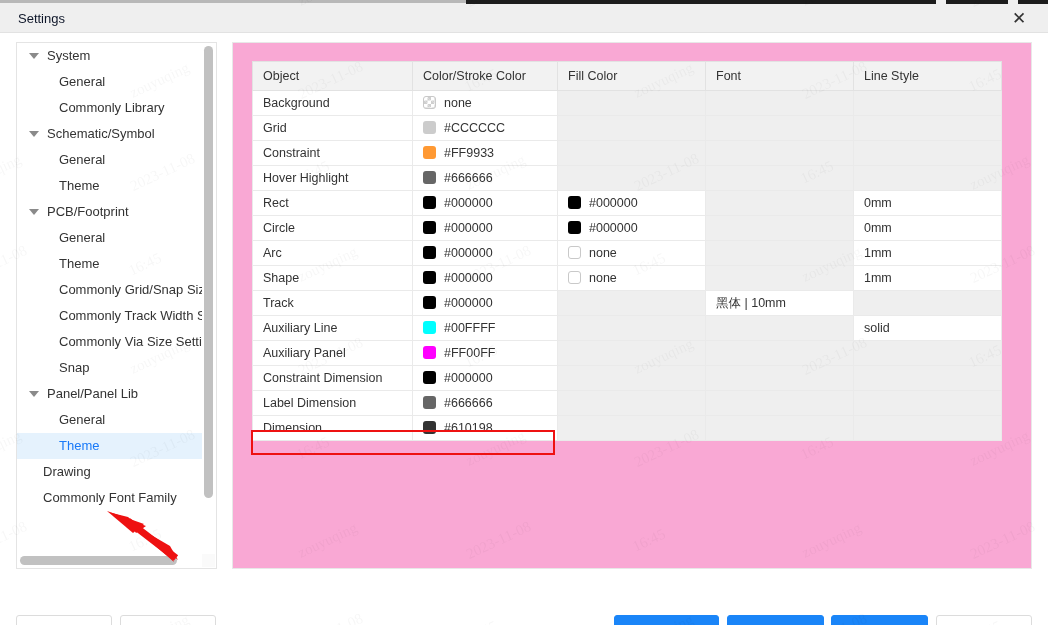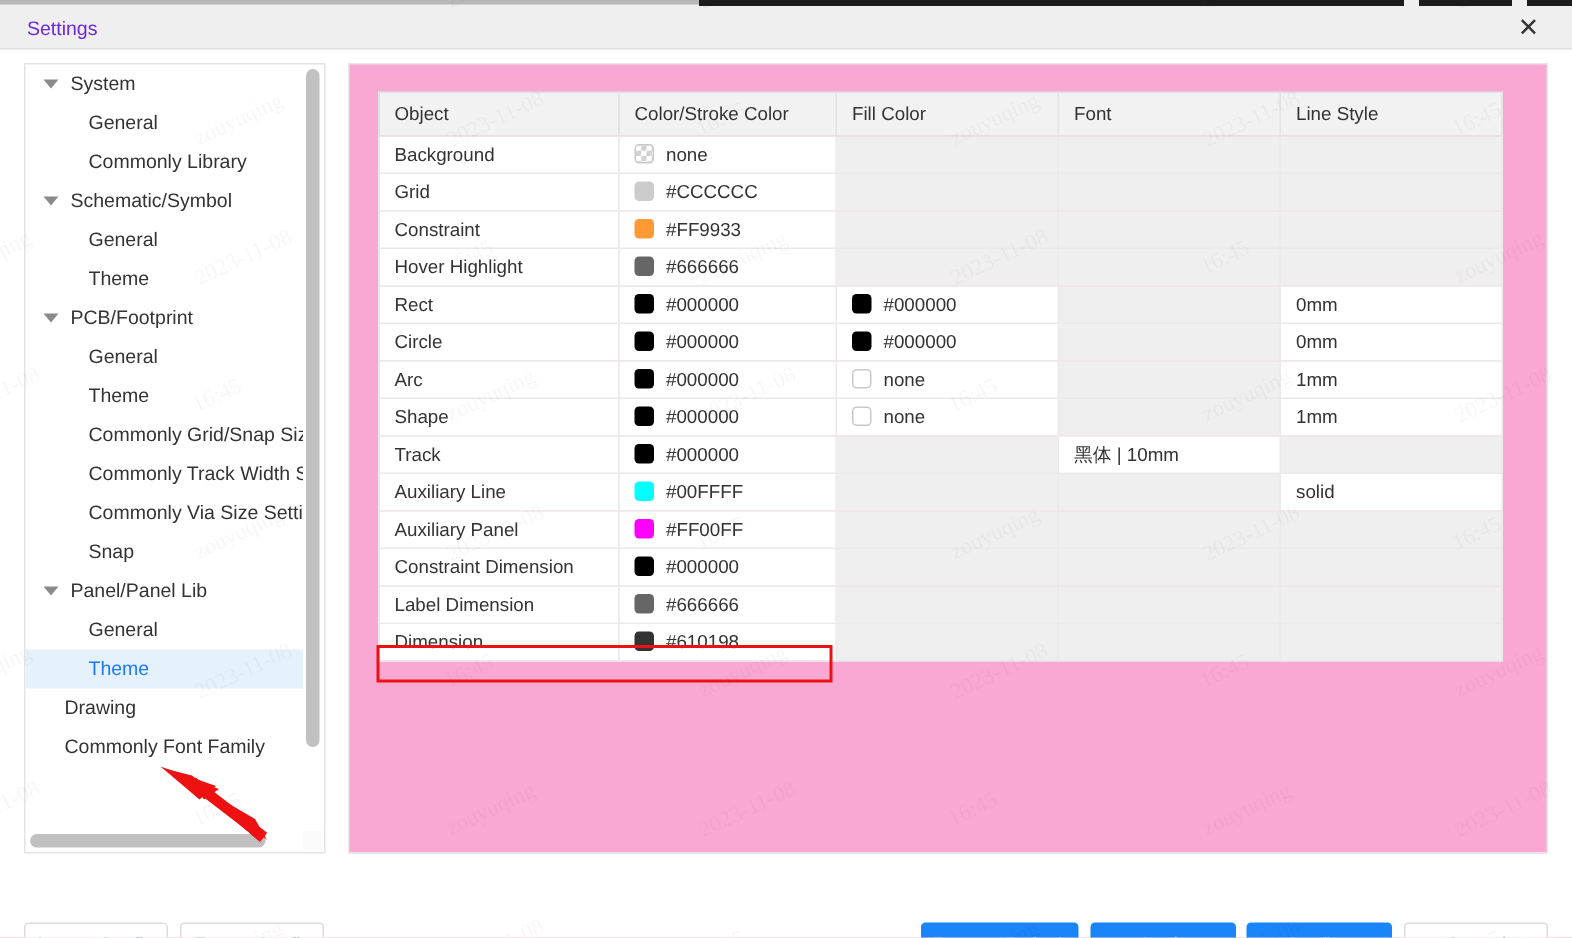--- a/index.html
+++ b/index.html
@@ -45,21 +45,21 @@
     top: 4px; left: 0;
     width: 1048px; height: 29px;
     background: #efefef;
     border-bottom: 1px solid #e2e2e2;
     box-sizing: border-box;
   }
   #titlebar .title-text {
     position: absolute;
     left: 18px; top: 7px;
     font-size: 13px;
-    color: #6d28d9;
+    color: #0f172a;
   }
   #titlebar .close-btn {
     position: absolute;
     right: 10px; top: 0;
     width: 38px; height: 28px;
     display: flex;
     align-items: center;
     justify-content: center;
     cursor: pointer;
     font-size: 17px;

